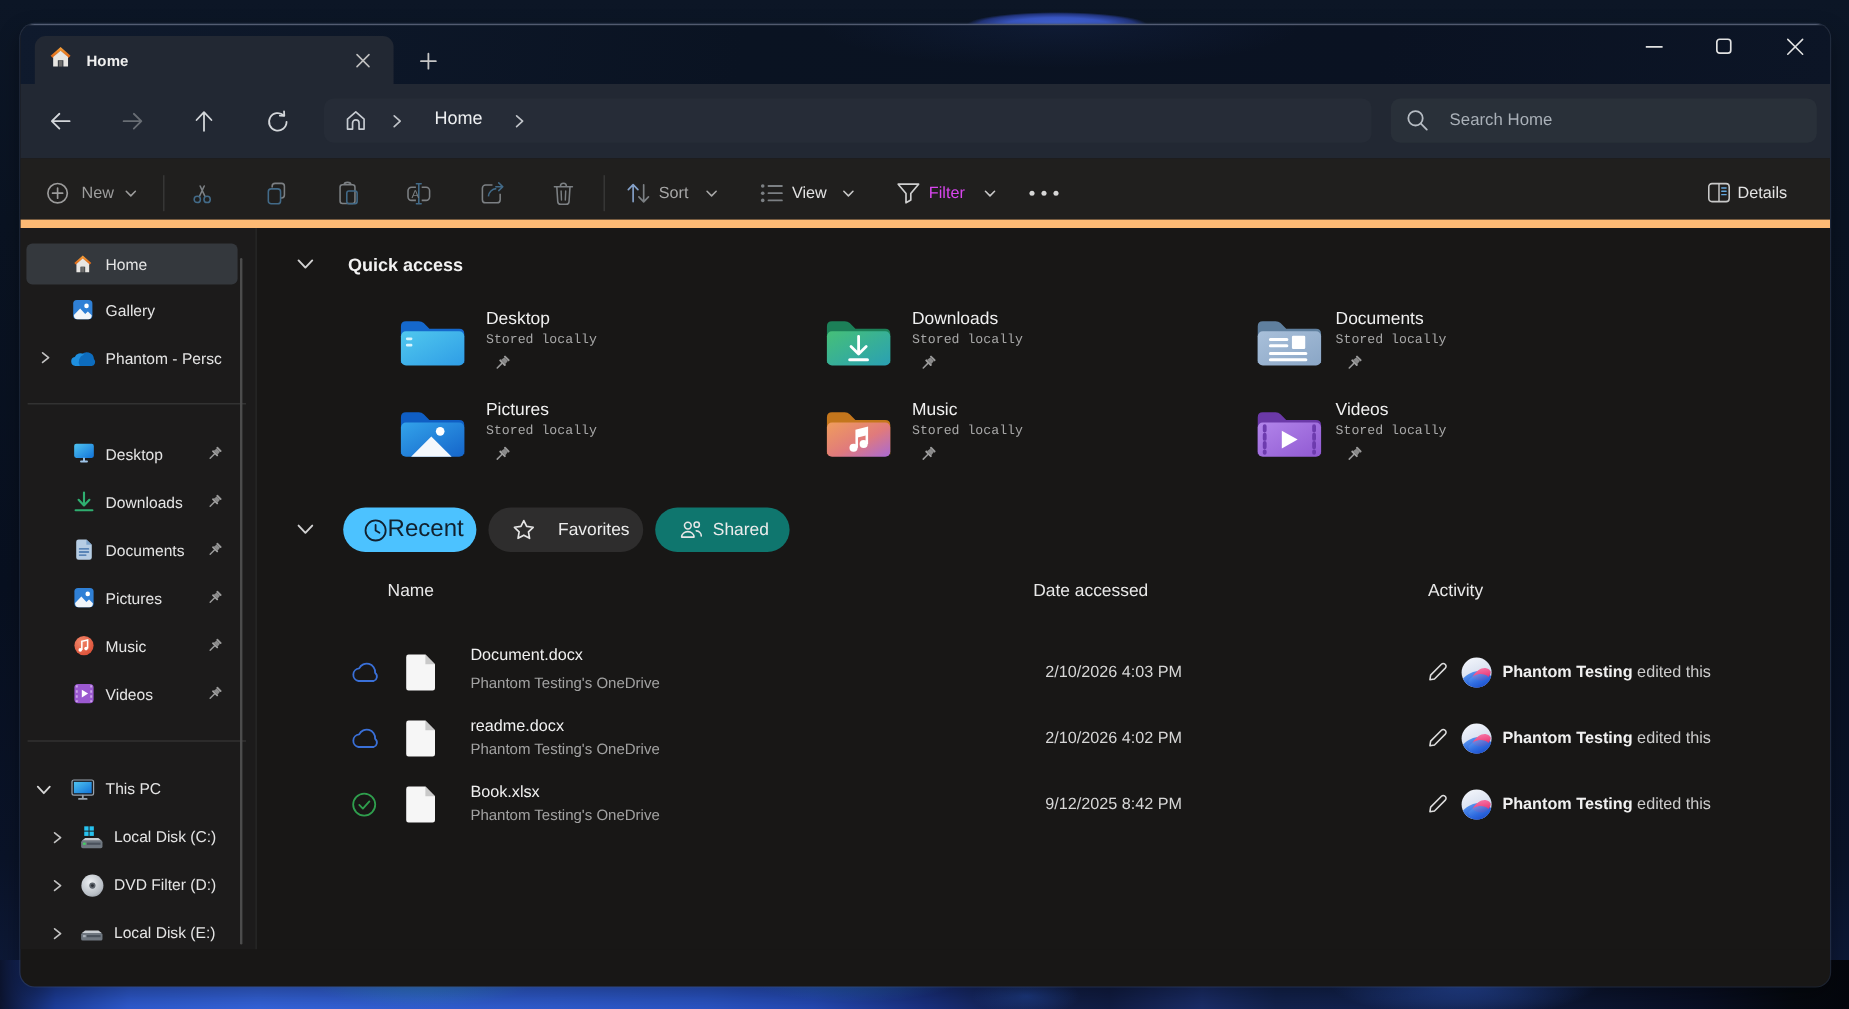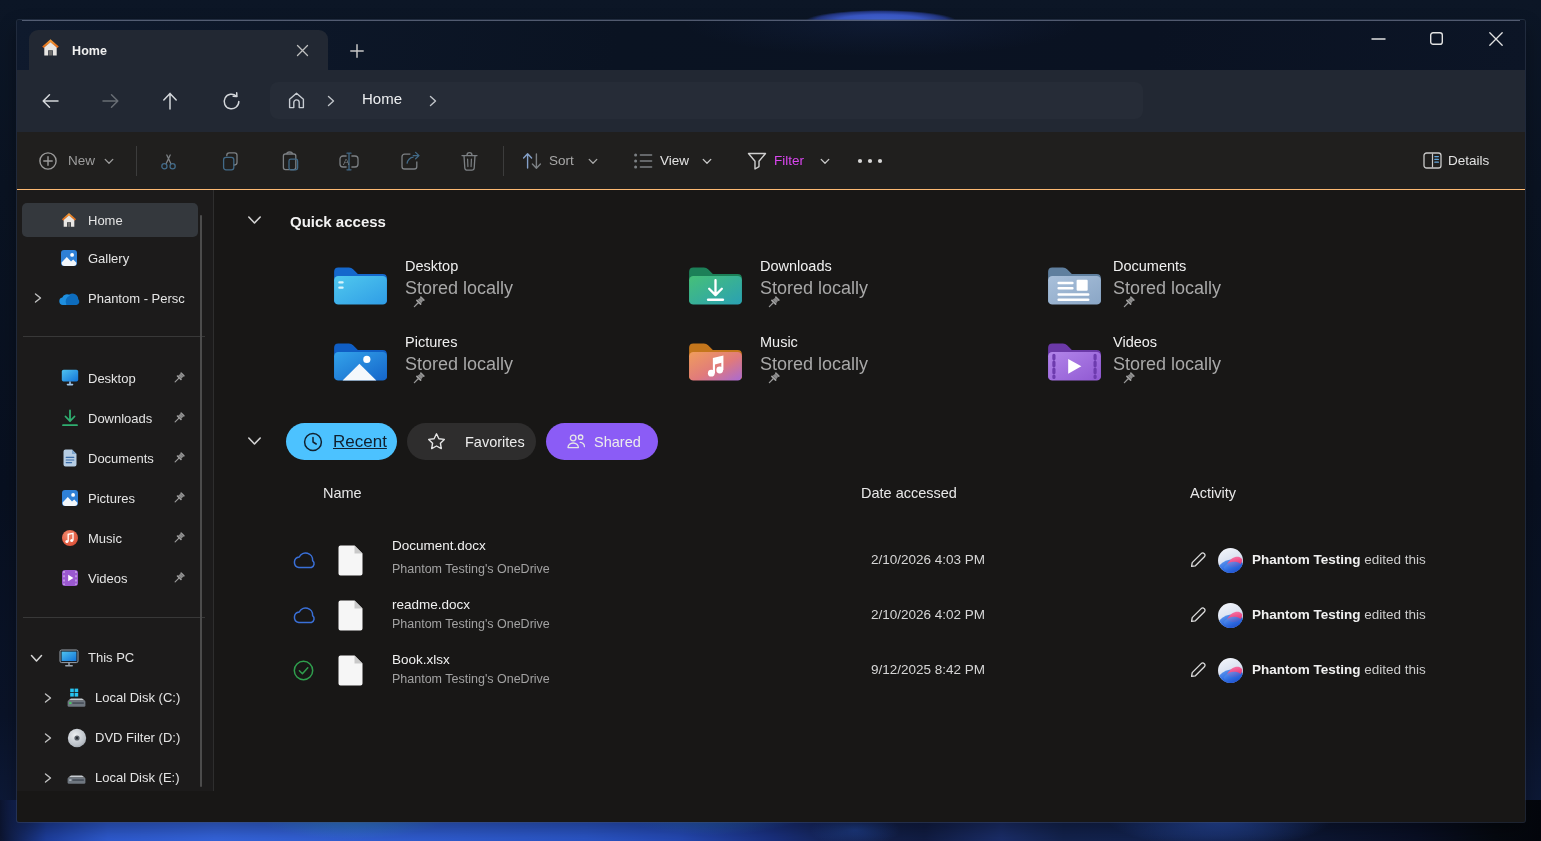--- a/index.html
+++ b/index.html
@@ -14,51 +14,51 @@
 }
 #ribbons { left:0; top:800px; width:1541px; height:41px;
   background:
     radial-gradient(140px 36px at 352px 14px, rgba(52,160,210,.60), rgba(52,160,210,0) 70%),
     radial-gradient(140px 36px at 712px 10px, rgba(48,145,200,.50), rgba(48,145,200,0) 70%),
     radial-gradient(150px 40px at 1220px 18px, rgba(50,96,210,.75), rgba(50,96,210,0) 75%),
     radial-gradient(60px 22px at 855px 30px, rgba(40,90,200,.45), rgba(40,90,200,0) 75%),
     linear-gradient(90deg, #0c142e 0%, #1e3f9e 3%, #2f5cd2 7%, #3565de 14%, #3260d6 22%, #2f5cd0 30%, #2b56c8 38%, #254ab6 44%, #1a3182 50%, #14224e 55%, #111d44 60%, #1b2e6a 65%, #13234e 69%, #12224e 74%, #0f1c40 80%, #0c1632 86%, #090f24 92%, #050910 97%, #04060c 100%);
 }
 
-#win { left:17px; top:20px; width:1508px; height:802px; border-radius:2px;
+#win { left:17px; top:20px; width:1508px; height:802px; border-radius:12px;
   background:#181716; overflow:hidden;
   box-shadow: 0 0 0 1px rgba(70,85,110,.38), 0 8px 18px rgba(0,0,0,.34);  }
 
 #titlebar { left:0; top:0; width:1508px; height:50px;
   background:
     radial-gradient(280px 48px at 866px 2px, rgba(56,96,200,.10), rgba(56,96,200,0) 72%),
     linear-gradient(100deg, #0f1a2d 0%, #0a1322 40%, #0a1222 75%, #0c1526 100%);
 }
 #tab { left:12px; top:10px; width:299px; height:40px; background:#222833; border-radius:9px 9px 0 0; }
 .tabtxt { left:43px; top:14px; font-size:12.5px; font-weight:bold; color:#f0f0f0; letter-spacing:.1px; }
 
 #navband { left:0; top:50px; width:1508px; height:62px; background:#222833; }
 #crumb { left:253px; top:62px; width:873px; height:37px; background:#262c37; border-radius:8px; }
 #search { left:1142px; top:62px; width:355px; height:37px; background:#293039; border-radius:8px; }
 .crumbtxt { left:92px; top:8px; font-size:15px; color:#edeff1; }
 .searchtxt { left:49px; top:9px; font-size:14px; color:#a9b0b8; }
 
-#toolbar { left:0; top:112px; width:1508px; height:58px; background:#201f1e; border-bottom:1px solid #fdba74; }
+#toolbar { left:0; top:112px; width:1508px; height:58px; background:#201f1e; border-bottom:7px solid #fdba74; }
 .tbsep { width:1px; height:30px; background:#3c3c3c; top:14px; }
 .tbtxt { font-size:13.5px; top:21px; line-height:16px; }
 
 #sidebar { left:0; top:170px; width:196px; height:601px; background:#1c1b1b; }
 #sbdivider { left:196px; top:170px; width:1px; height:601px; background:#2e2e2e; }
 #content { left:197px; top:170px; width:1311px; height:601px; background:#181716; }
 #statusbar { left:0; top:771px; width:1508px; height:31px; background:#1c1c1c; border-top:1px solid #2a2a2a; }
 .sbitem { font-size:13px; color:#e4e4e4; }
 
 .h1 { font-size:15px; font-weight:bold; color:#f2f2f2; }
 .fname { font-size:14.5px; color:#f0f0f0; }
-.fsub { font-size:18px; color:#a8a8a8; }
+.fsub { font-size:11px; color:#a8a8a8;font-family:Liberation Mono, monospace; }
 .pill { border-radius:19px; height:37px; display:flex; align-items:center; }
 .rowtitle { font-size:13.5px; color:#f0f0f0; }
 .rowsub { font-size:12.5px; color:#a2a2a2; }
 .dateTxt { font-size:13.5px; color:#d6d6d6; }
 .actTxt { font-size:13.5px; color:#cccccc; }
 .hdr { font-size:14.5px; color:#e8e8e8; }
 svg { display:block; overflow:visible; }
 </style>
 </head>
 <body>
@@ -117,20 +117,27 @@
       <path d="M2.6 8.2 L9.5 2.2 L16.4 8.2 L16.4 16.6 L12.2 16.6 L12.2 11.6 A2.7 2.7 0 0 0 6.8 11.6 L6.8 16.6 L2.6 16.6 Z" fill="none" stroke="#c7ccd2" stroke-width="1.4" stroke-linejoin="round"></path>
     </svg>
     <svg class="abs" style="left:57px; top:13px;" width="8" height="12" viewBox="0 0 8 12">
       <path d="M1.5 1.5 L6.5 6 L1.5 10.5" fill="none" stroke="#c0c4c9" stroke-width="1.4" stroke-linecap="round" stroke-linejoin="round"></path>
     </svg>
     <div class="abs crumbtxt">Home</div>
     <svg class="abs" style="left:159px; top:13px;" width="8" height="12" viewBox="0 0 8 12">
       <path d="M1.5 1.5 L6.5 6 L1.5 10.5" fill="none" stroke="#c0c4c9" stroke-width="1.4" stroke-linecap="round" stroke-linejoin="round"></path>
     </svg>
   </div>
+  <div id="search" class="abs">
+    <svg class="abs" style="left:13px; top:9px;" width="18" height="18" viewBox="0 0 18 18">
+      <circle cx="7.6" cy="7.6" r="6" fill="none" stroke="#b6bcc3" stroke-width="1.5"></circle>
+      <path d="M12.1 12.1 L17 17" stroke="#b6bcc3" stroke-width="1.5" stroke-linecap="round"></path>
+    </svg>
+    <div class="abs searchtxt">Search Home</div>
+  </div>
   <div id="toolbar" class="abs">
 
     <svg class="abs" style="left:22px; top:20px;" width="18" height="18" viewBox="0 0 18 18">
       <circle cx="9" cy="9" r="8.1" fill="none" stroke="#9b9b9b" stroke-width="1.4"></circle>
       <path d="M9 4.8 L9 13.2 M4.8 9 L13.2 9" stroke="#9b9b9b" stroke-width="1.4" stroke-linecap="round"></path>
     </svg>
     <div class="abs tbtxt" style="left:51px; color:#9d9d9d;">New</div>
     <svg class="abs" style="left:87px; top:26px;" width="10" height="7" viewBox="0 0 10 7">
       <path d="M1.2 1.4 L5 5.2 L8.8 1.4" fill="none" stroke="#9d9d9d" stroke-width="1.3" stroke-linecap="round" stroke-linejoin="round"></path>
     </svg>
@@ -514,29 +521,29 @@
       </svg>
 
     <svg class="abs" style="left:33px; top:246px;" width="15" height="11" viewBox="0 0 15 11">
       <path d="M1.8 2 L7.5 8 L13.2 2" fill="none" stroke="#d2d2d2" stroke-width="1.6" stroke-linecap="round" stroke-linejoin="round"></path>
     </svg>
     <div class="abs pill" style="left:72px; top:233px; width:111px; background:#4cc2ff;">
       <svg style="margin-left:17px;" width="20" height="20" viewBox="0 0 20 20">
         <circle cx="10" cy="10" r="8.4" fill="none" stroke="#11202e" stroke-width="1.5"></circle>
         <path d="M10 5.4 L10 10 L13.2 12" fill="none" stroke="#11202e" stroke-width="1.5" stroke-linecap="round" stroke-linejoin="round"></path>
       </svg>
-      <span style="margin-left:10px; font-size:17px; color:#11202e;text-decoration:underline;">Recent</span>
+      <span style="font-size:20px; color:#11202e;">Recent</span>
     </div>
     <div class="abs pill" style="left:193px; top:233px; width:129px; background:#2e2d2d;">
       <svg style="margin-left:20px;" width="19" height="19" viewBox="0 0 19 19">
         <path d="M9.5 1.8 L11.9 6.7 L17.3 7.4 L13.4 11.2 L14.3 16.6 L9.5 14 L4.7 16.6 L5.6 11.2 L1.7 7.4 L7.1 6.7 Z" fill="none" stroke="#e6e6e6" stroke-width="1.4" stroke-linejoin="round"></path>
       </svg>
       <span style="margin-left:19px; font-size:14.5px; color:#ececec;">Favorites</span>
     </div>
-    <div class="abs pill" style="left:332px; top:233px; width:112px; background:#8b5cf6;">
+    <div class="abs pill" style="left:332px; top:233px; width:112px; background:#0f766e;">
       <svg style="margin-left:20px;" width="20" height="19" viewBox="0 0 20 19">
         <circle cx="7.2" cy="6" r="2.8" fill="none" stroke="#e6e6e6" stroke-width="1.3"></circle>
         <path d="M2 15.6 A5.2 4.6 0 0 1 12.4 15.6 Z" fill="none" stroke="#e6e6e6" stroke-width="1.3" stroke-linejoin="round"></path>
         <circle cx="14.6" cy="5.2" r="2.2" fill="none" stroke="#e6e6e6" stroke-width="1.3"></circle>
         <path d="M14.2 10.4 A4.4 4 0 0 1 18.4 14.6" fill="none" stroke="#e6e6e6" stroke-width="1.3" stroke-linecap="round"></path>
       </svg>
       <span style="margin-left:8px; font-size:14.5px; color:#ececec;">Shared</span>
     </div>
 
     <div class="abs hdr" style="left:109px; top:295px;">Name</div>

